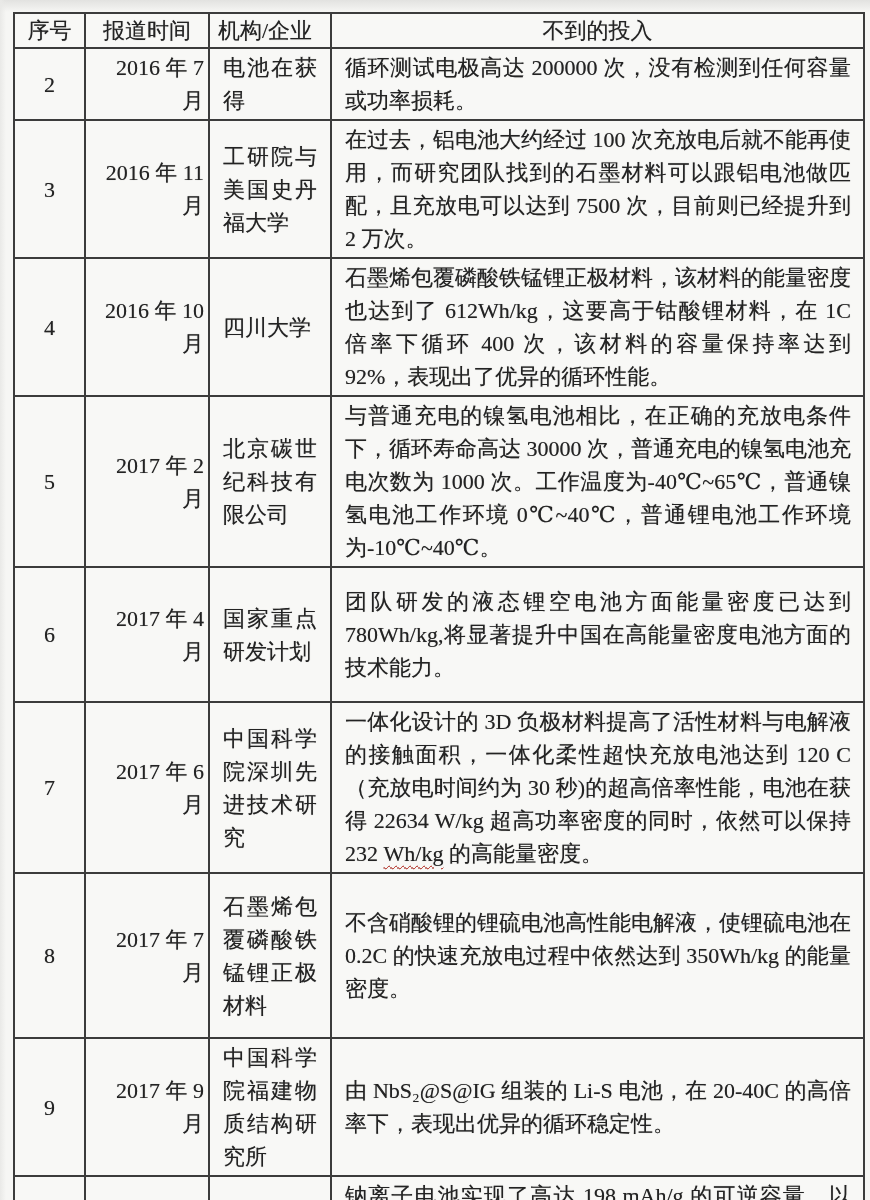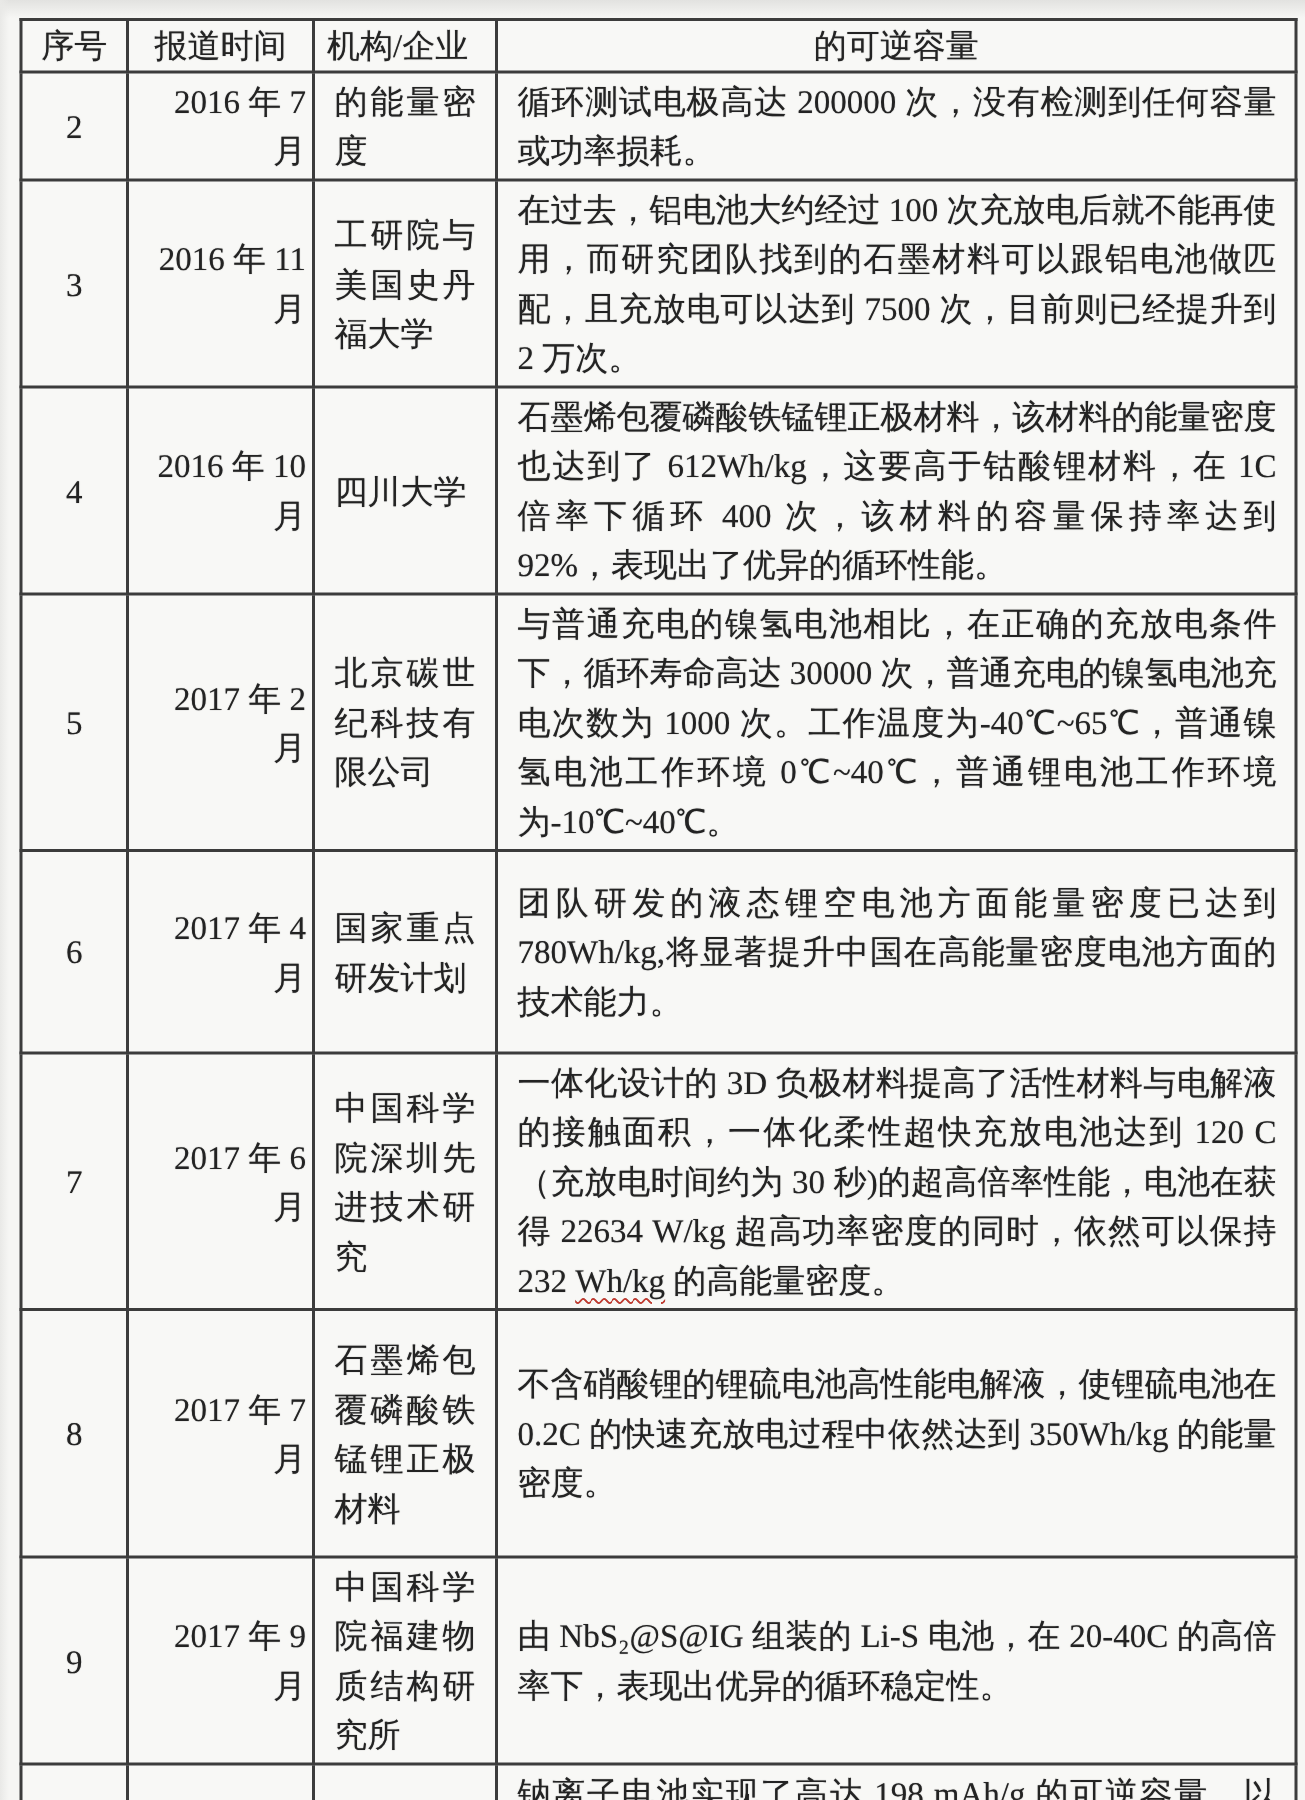--- a/index.html
+++ b/index.html
@@ -24,21 +24,20 @@
     position: absolute;
     left: 0; top: 0;
     width: 6px; height: 1200px;
     background: linear-gradient(to right, #e9e9e7, rgba(246,246,244,0));
   }
 
   .page {
     position: relative;
     width: 812px;
     height: 1200px;
-    font-family: Liberation Serif, serif;
   }
 
   table.doc-table {
     position: absolute;
     left: 13px;
     top: 12px;
     width: 850px;
     border-collapse: collapse;
     table-layout: fixed;
     background: #f8f8f6;
@@ -112,29 +111,29 @@
       <col class="c-no">
         <col class="c-date">
         <col class="c-org">
         <col class="c-res">
     </colgroup>
     <thead>
       <tr>
         <th class="th-no">序号</th>
         <th class="th-date">报道时间</th>
         <th class="th-org">机构/企业</th>
-        <th class="th-res">的可逆容量</th>
+        <th class="th-res">不到的投入</th>
       </tr>
     </thead>
     <tbody>
       <tr>
         <td class="cell-no">2</td>
         <td class="cell-date">2016 年 7
 月</td>
-        <td class="cell-org">的能量密度</td>
+        <td class="cell-org">电池在获得</td>
         <td class="cell-res"><span>循环测试电极高达 200000 次，没有检测到任何容量或功率损耗。</span></td>
       </tr>
       <tr>
         <td class="cell-no">3</td>
         <td class="cell-date">2016 年 11
 月</td>
         <td class="cell-org">工研院与美国史丹福大学</td>
         <td class="cell-res"><span>在过去，铝电池大约经过 100 次充放电后就不能再使用，而研究团队找到的石墨材料可以跟铝电池做匹配，且充放电可以达到 7500 次，目前则已经提升到 2 万次。</span></td>
       </tr>
       <tr>

